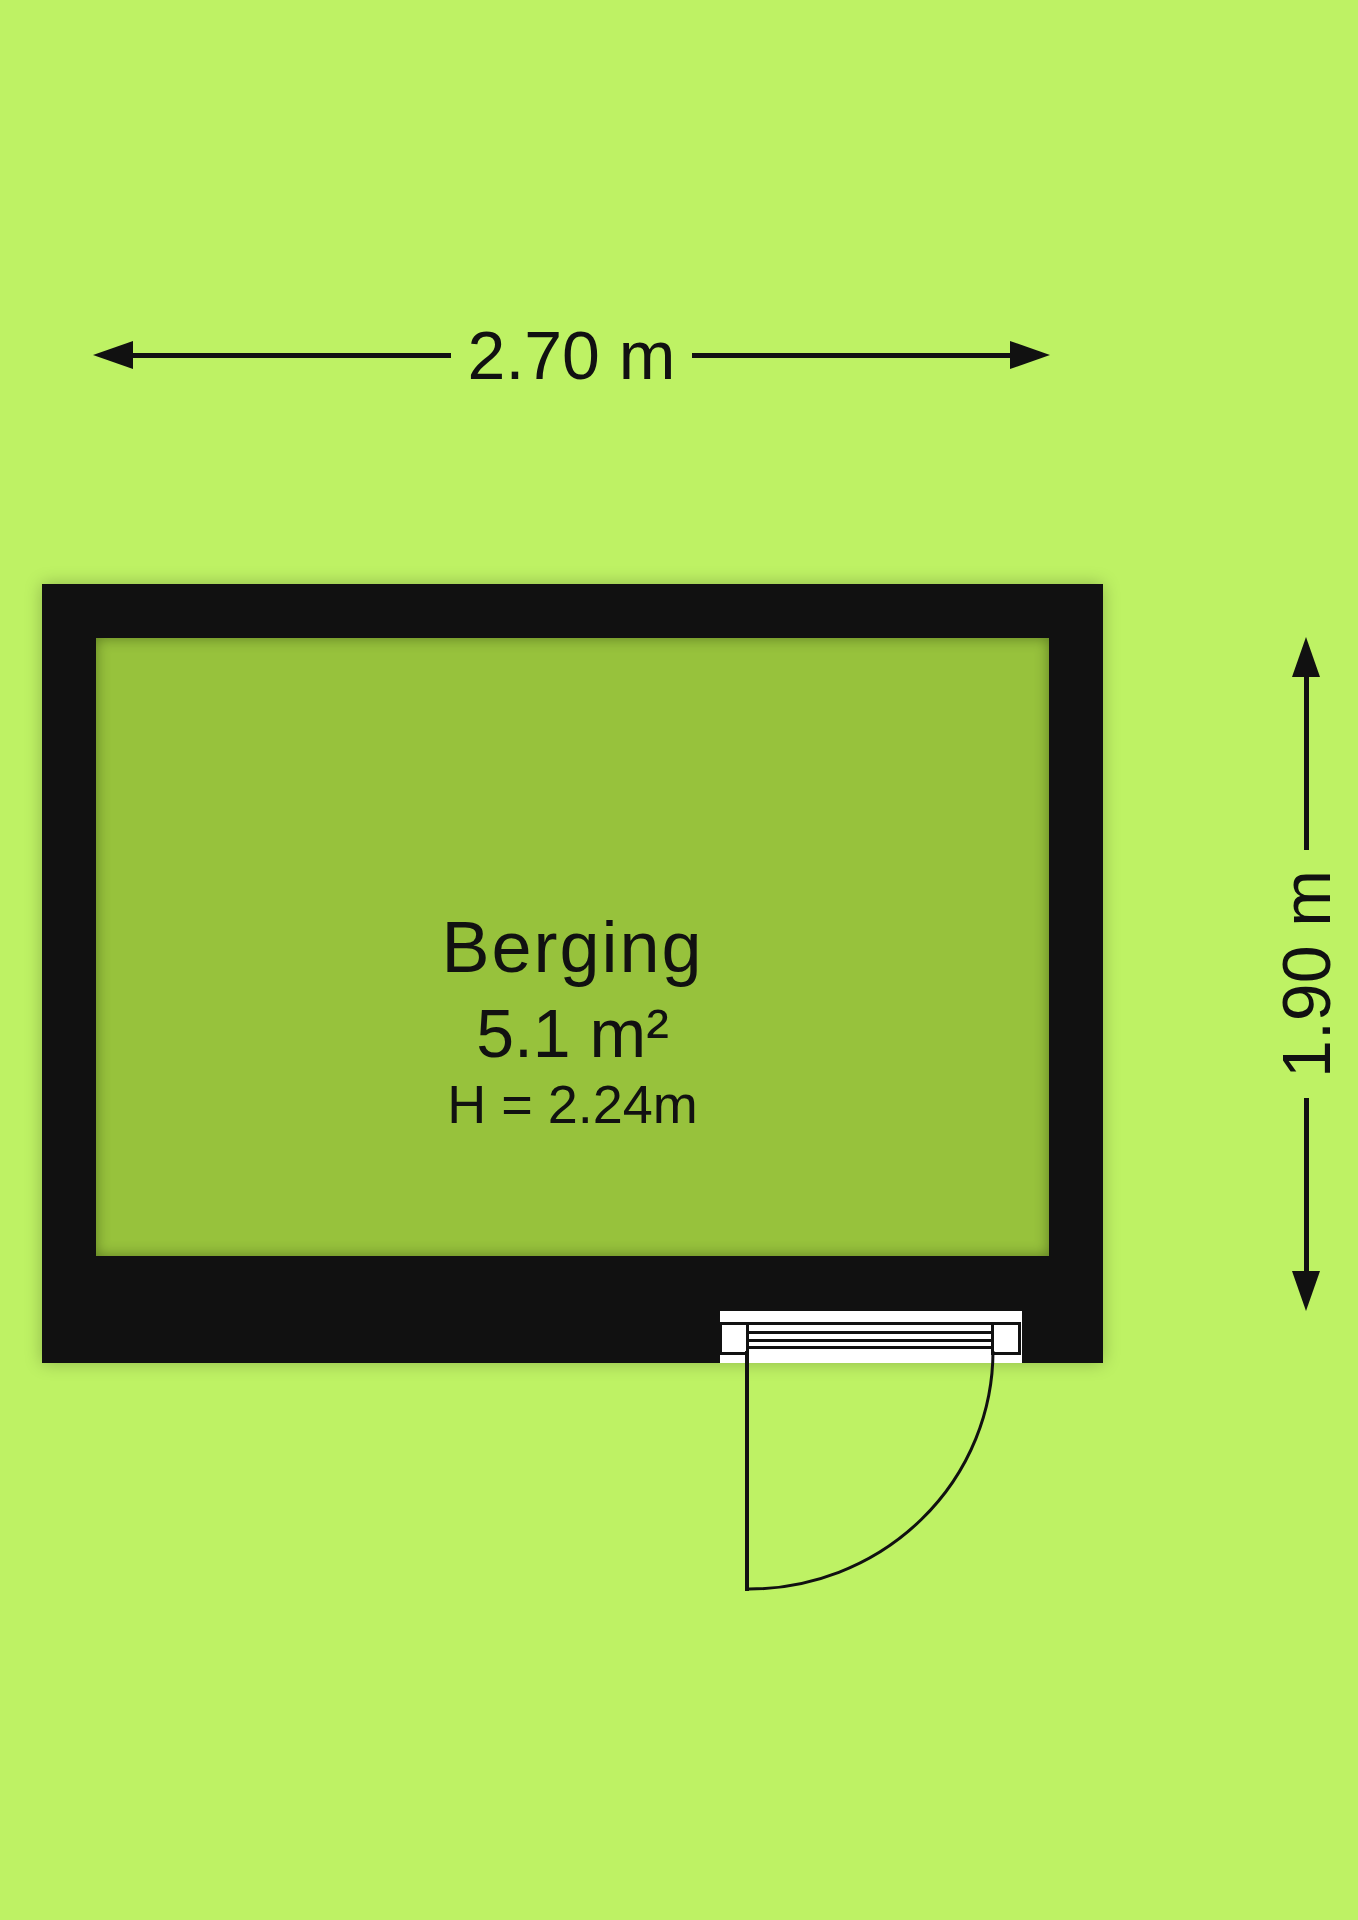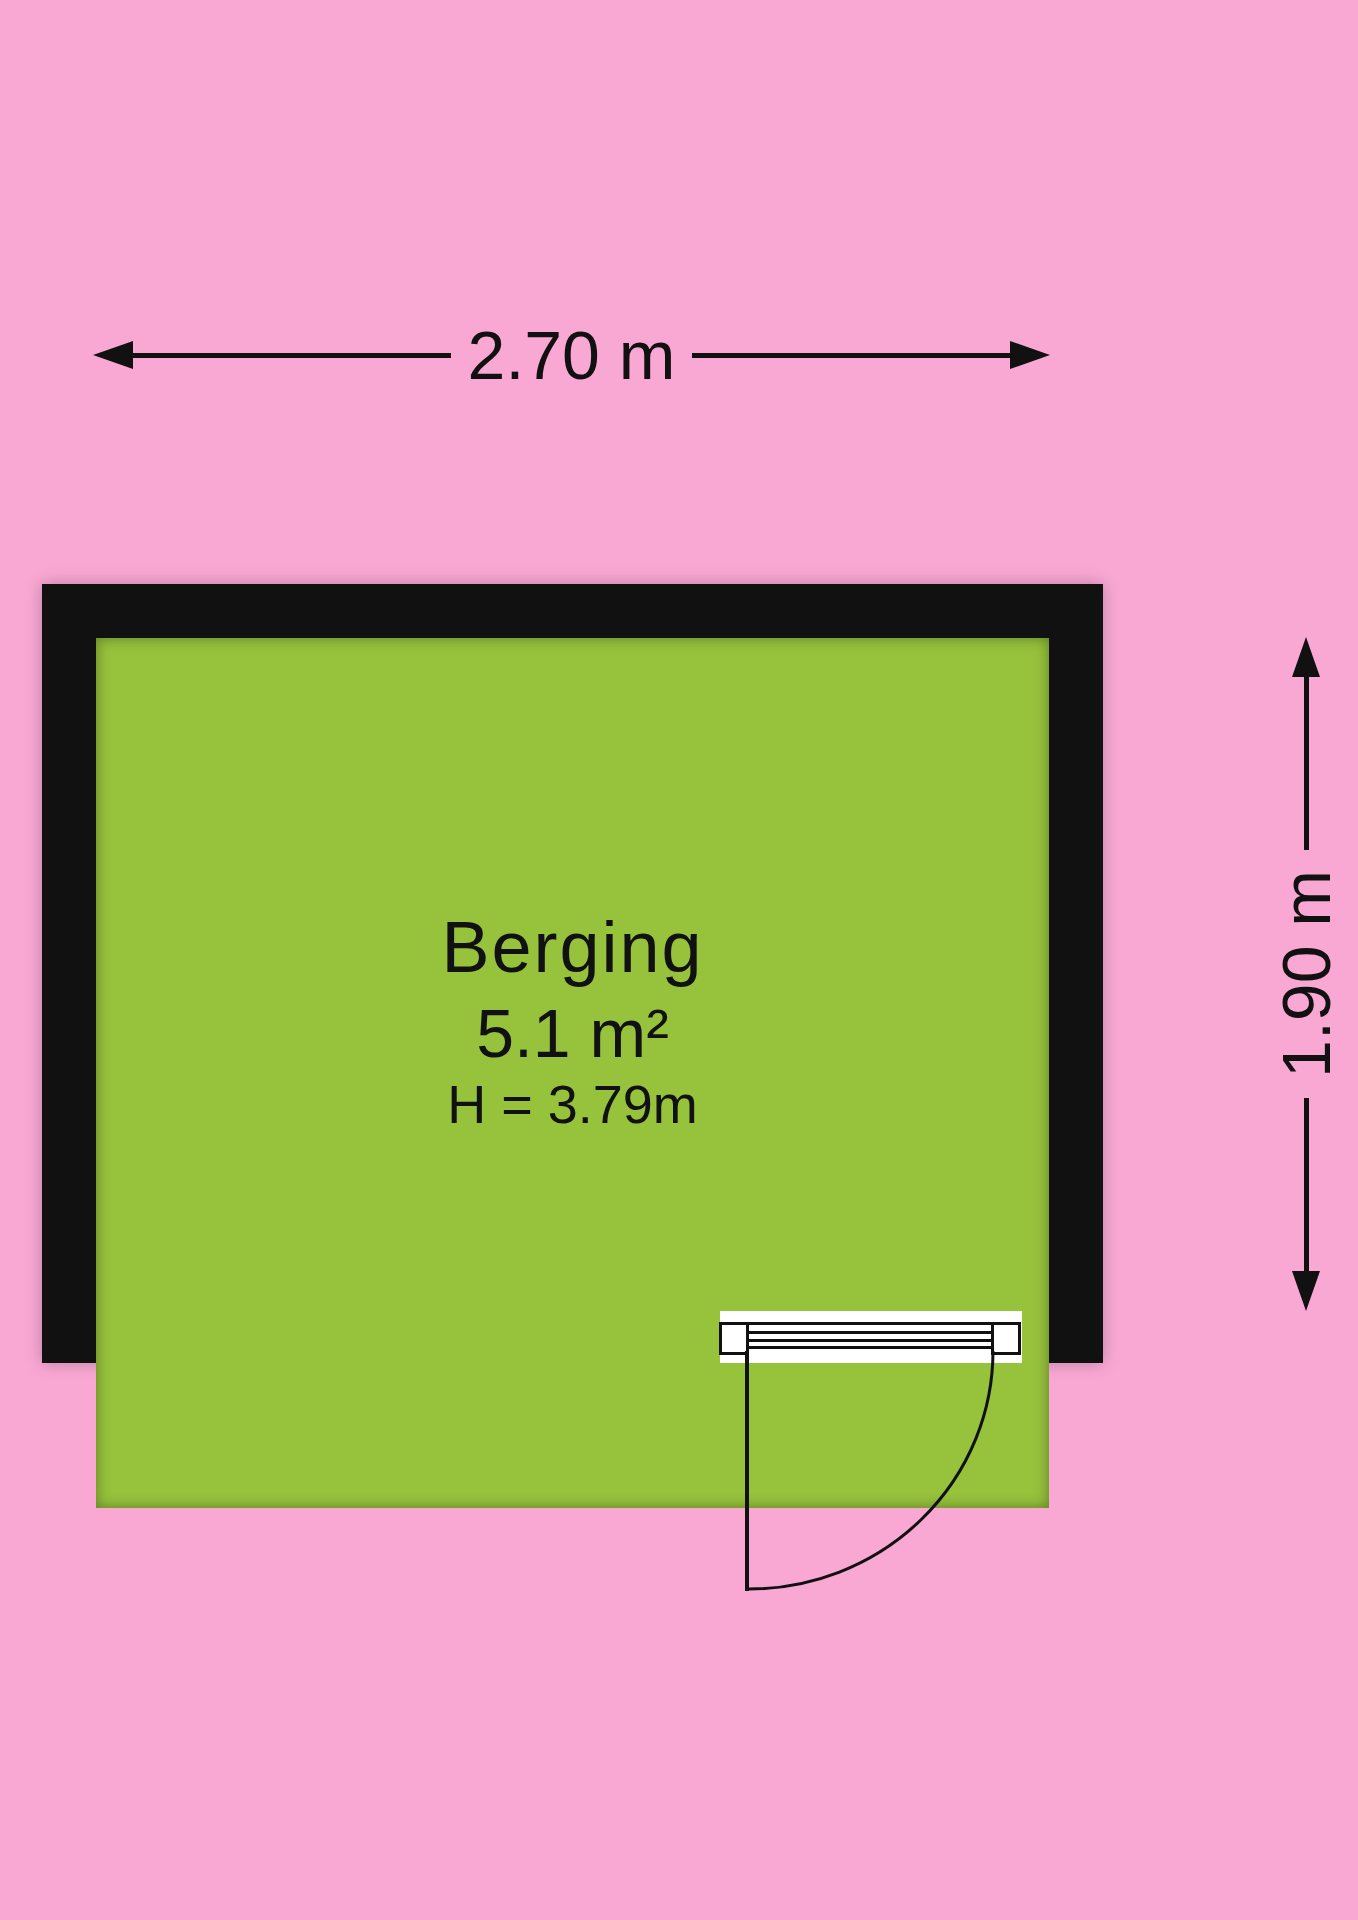--- a/index.html
+++ b/index.html
@@ -9,21 +9,21 @@
   }
   html, body {
     margin: 0;
     padding: 0;
     background: #ffffff;
   }
   .canvas {
     position: relative;
     width: 1358px;
     height: 1920px;
-    background: #f9a8d4;
+    background: #bef264;
     overflow: hidden;
     font-family: "Liberation Sans", sans-serif;
     color: var(--line);
   }
 
   
   .dim-width {
     position: absolute;
     left: 93px;
     top: 315px;
@@ -73,21 +73,21 @@
     width: 1061px;
     height: 779px;
     background: var(--wall);
     box-shadow: 0 0 16px rgba(0,0,0,0.25);
   }
   .room-floor {
     position: absolute;
     left: 96px;
     top: 638px;
     width: 953px;
-    height: 870px;
+    height: 618px;
     background: var(--floor_fill);
     box-shadow: inset 0 0 14px rgba(25,40,0,0.45);
   }
   .room-label {
     position: absolute;
     left: 0;
     right: 0;
     top: 273px;
     text-align: center;
   }
@@ -159,21 +159,21 @@
     <div class="dim-label-h">2.70 m</div>
     <div class="seg-h"></div>
     <div class="ah ah-right"></div>
   </div>
 
   <div class="room-walls"></div>
   <div class="room-floor">
     <div class="room-label">
       <div class="room-name">Berging</div>
       <div class="room-area">5.1 m²</div>
-      <div class="room-ceiling">H = 3.79m</div>
+      <div class="room-ceiling">H = 2.24m</div>
     </div>
   </div>
 
   <div class="door-opening"></div>
   <div class="door-threshold"></div>
   <div class="threshold-line l1"></div>
   <div class="threshold-line l2"></div>
   <div class="door-jamb left"></div>
   <div class="door-jamb right"></div>
   <div class="door-leaf"></div>

